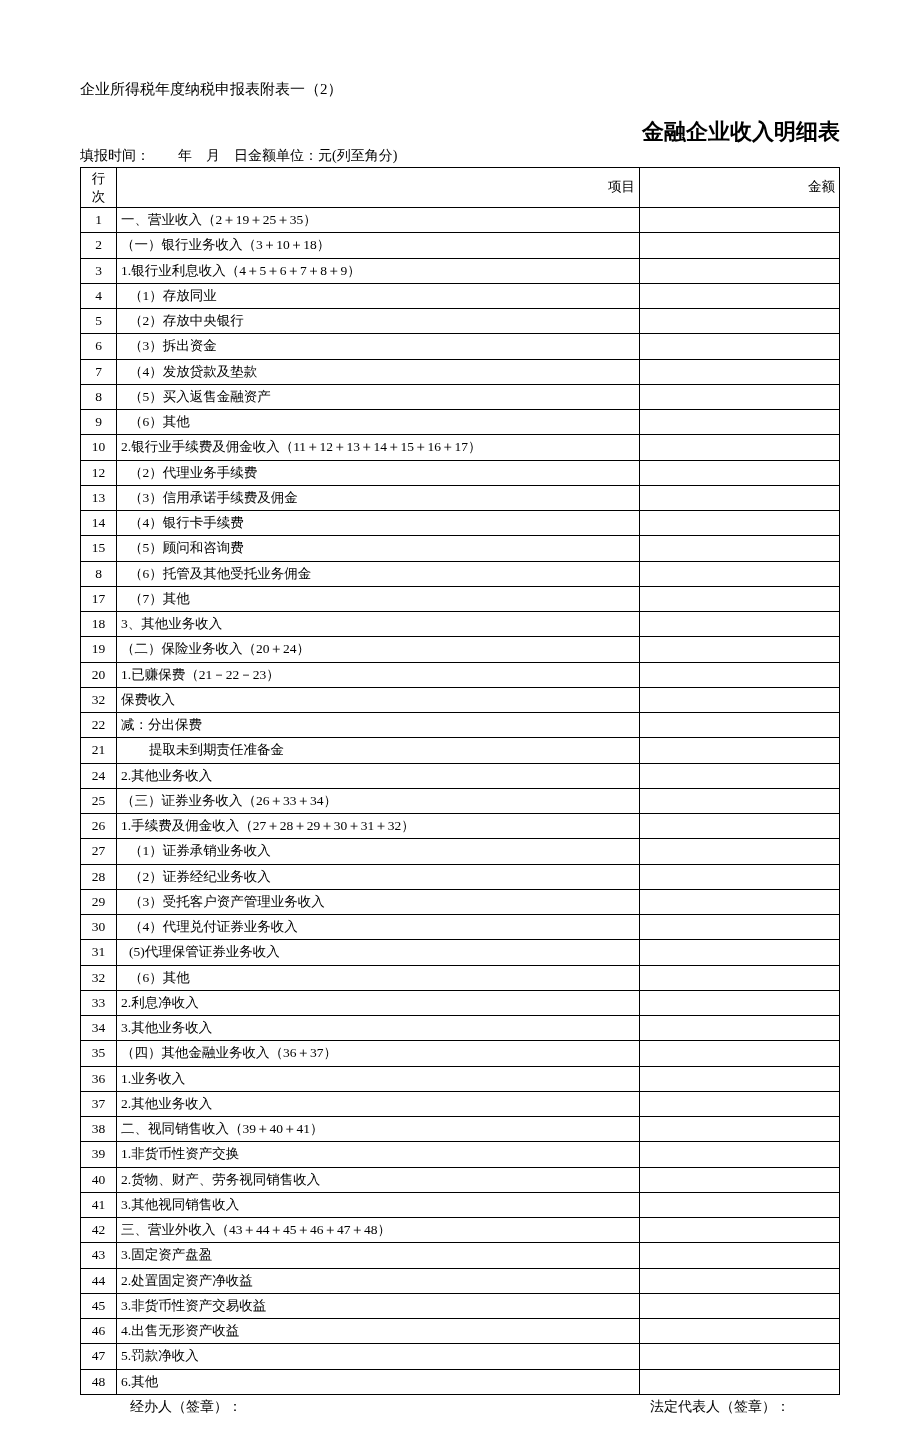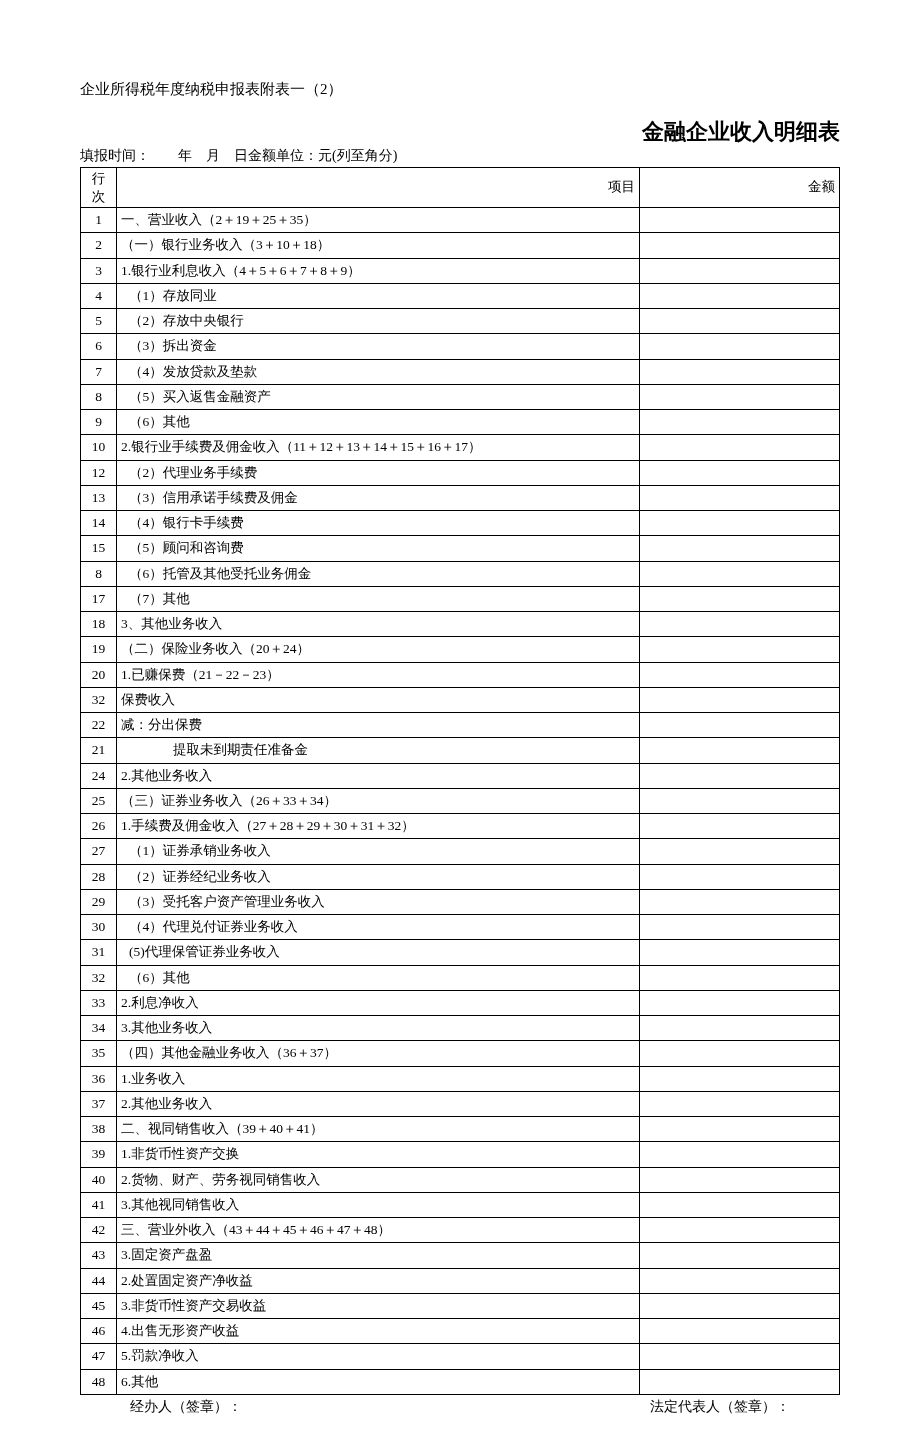--- a/index.html
+++ b/index.html
@@ -56,21 +56,21 @@
     }
     .footer-row {
       display: flex;
       justify-content: space-between;
       font-size: 14px;
       margin-top: 3px;
       padding: 0 50px 0 50px;
     }
     .indent1 { }
     .indent2 { padding-left: 12px; }
-    .indent3 { padding-left: 56px; }
+    .indent3 { padding-left: 32px; }
   </style>
 </head>
 <body>
 
 <div class="subtitle">企业所得税年度纳税申报表附表一（2）</div>
 <div class="main-title">金融企业收入明细表</div>
 
 <div class="header-row">
   <span>填报时间：　　年　月　日</span>
   <span>金额单位：元(列至角分)</span>

